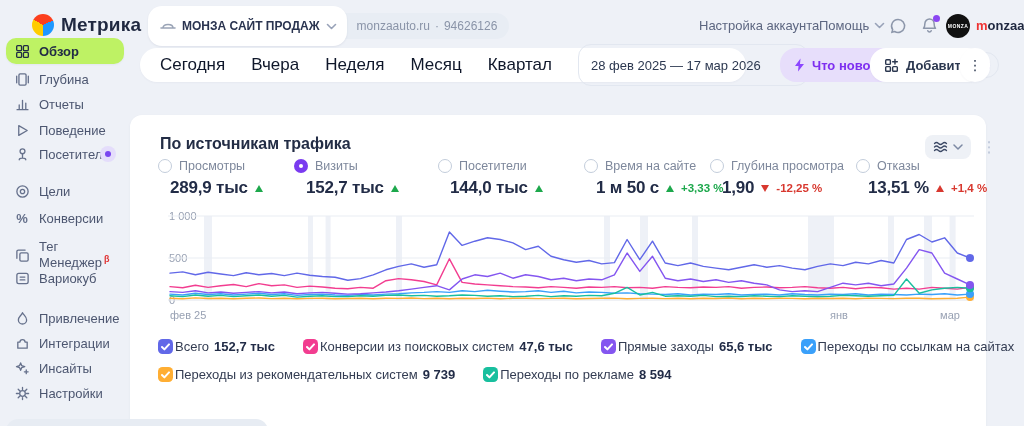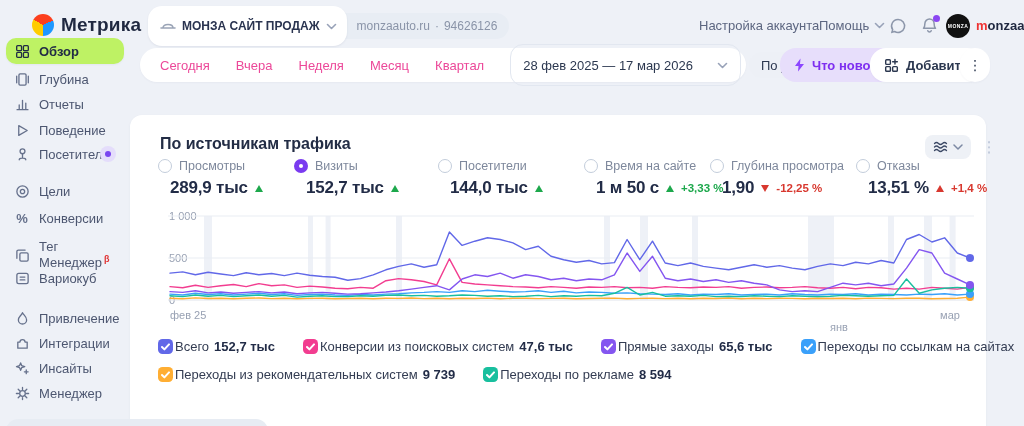--- a/index.html
+++ b/index.html
@@ -36,21 +36,21 @@
   .sb-item.active .sb-ic svg { stroke:#222c45; }
   .sb-pct { font-size:13px; font-weight:700; color:#66718c; }
   .beta { color:#e03131; font-size:9px; font-weight:700; vertical-align:super; margin-left:2px; }
   .dot-badge { position:absolute; right:8px; width:16px; height:16px; border-radius:50%; background:#e4ddfb;
     display:flex; align-items:center; justify-content:center; }
   .dot-badge i { width:6px; height:6px; border-radius:50%; background:#7a46f0; }
 
   
   .toolbar { left:140px; top:48px; width:606px; height:34px; background:#fff; border-radius:17px;
     display:flex; align-items:center; padding:0 6px 0 20px; gap:0; box-shadow:0 1px 2px rgba(40,50,90,.04); }
-  .period-btn { font-size:13px; color:#ec4899; margin-right:26px; cursor:pointer; white-space:nowrap; }
+  .period-btn { font-size:17px; color:#0f172a; margin-right:26px; cursor:pointer; white-space:nowrap; }
   .date-pill { height:42px; border:1px solid #e2e7f0; border-radius:13px; display:flex; align-items:center;
     gap:24px; padding:0 12px; font-size:13px; color:#2c3850; white-space:nowrap; cursor:pointer; }
   .group-pill { height:26px; background:#edf0f6; border-radius:13px; display:flex; align-items:center; gap:8px;
     padding:0 12px; font-size:13px; color:#2c3850; margin-left:8px; white-space:nowrap; cursor:pointer; }
   .sample-pill { height:26px; border:1px solid #e2e7f0; border-radius:13px; display:flex; align-items:center; gap:6px;
     padding:0 8px; margin-left:8px; cursor:pointer; }
   .sample-badge { background:#7d3ff0; color:#fff; font-size:10px; font-weight:700; border-radius:9px; padding:2px 7px; white-space:nowrap; }
   .btn { height:34px; border-radius:16px; display:flex; align-items:center; gap:7px; padding:0 14px;
     font-size:13px; cursor:pointer; white-space:nowrap; }
   .btn-new { left:780px; top:48px; background:#e7defb; color:#7e2ff0; font-weight:700; }
@@ -261,21 +261,21 @@
       </span>
     <span>Инсайты</span>
   </div>
   <div class="sb-item" style="top:344px;">
     <span class="sb-ic">
         <svg width="15" height="15" viewBox="0 0 16 16">
           <circle cx="8" cy="8" r="3"></circle>
           <path d="M8 1.5v2.2M8 12.3v2.2M1.5 8h2.2M12.3 8h2.2M3.4 3.4L5 5M11 11l1.6 1.6M12.6 3.4L11 5M5 11l-1.6 1.6"></path>
         </svg>
       </span>
-    <span>Менеджер</span>
+    <span>Настройки</span>
   </div>
 </div>
 
 <div class="abs toolbar">
   <span class="period-btn">Сегодня</span>
   <span class="period-btn">Вчера</span>
   <span class="period-btn">Неделя</span>
   <span class="period-btn">Месяц</span>
   <span class="period-btn">Квартал</span>
   <span class="date-pill">
@@ -428,21 +428,21 @@
         <polyline points="2.0,77.6 14.7,78.4 27.4,76.8 40.1,78.9 52.8,78.0 65.5,79.3 78.2,78.4 90.9,77.6 103.6,78.9 116.3,78.0 129.0,79.7 141.7,78.9 154.4,78.4 167.1,79.3 179.8,80.1 192.5,79.7 205.2,78.9 217.9,78.0 230.6,76.8 243.3,75.1 256.0,73.4 268.7,71.7 281.4,75.9 294.1,65.0 306.8,60.8 319.5,62.5 332.2,59.1 344.9,64.2 357.6,60.8 370.3,62.5 383.0,65.8 395.7,64.2 408.3,66.7 421.0,65.0 433.7,65.8 446.4,60.8 459.1,39.0 471.8,57.4 484.5,42.3 497.2,64.2 509.9,66.7 522.6,65.0 535.3,67.5 548.0,65.8 560.7,68.4 573.4,66.7 586.1,69.2 598.8,70.9 611.5,75.9 624.2,77.6 636.9,76.8 649.6,77.6 662.3,73.4 675.0,69.2 687.7,70.9 700.4,69.2 713.1,71.7 725.8,70.0 738.5,54.1 751.2,35.6 763.9,39.0 776.6,59.1 789.3,65.0 802.0,70.9" fill="none" stroke="#8456f0" stroke-width="1.4" stroke-linejoin="round" stroke-linecap="round"></polyline>
         <polyline points="2.0,59.1 14.7,57.9 27.4,60.8 40.1,58.3 52.8,60.0 65.5,61.6 78.2,58.7 90.9,60.8 103.6,59.5 116.3,61.6 129.0,59.1 141.7,61.2 154.4,62.5 167.1,63.3 179.8,66.3 192.5,64.6 205.2,60.8 217.9,55.8 230.6,52.4 243.3,49.9 256.0,53.2 268.7,50.7 281.4,18.0 294.1,31.4 306.8,27.2 319.5,23.8 332.2,25.5 344.9,28.9 357.6,35.6 370.3,32.2 383.0,42.3 395.7,45.7 408.3,48.2 421.0,46.5 433.7,49.9 446.4,48.6 459.1,25.5 471.8,45.7 484.5,27.2 497.2,49.0 509.9,51.6 522.6,49.0 535.3,52.4 548.0,54.1 560.7,55.8 573.4,53.2 586.1,50.7 598.8,53.2 611.5,51.6 624.2,54.1 636.9,55.8 649.6,52.4 662.3,49.9 675.0,51.6 687.7,48.2 700.4,49.9 713.1,46.5 725.8,49.0 738.5,25.5 751.2,20.5 763.9,28.0 776.6,23.8 789.3,39.0 802.0,44.0" fill="none" stroke="#6168e8" stroke-width="1.4" stroke-linejoin="round" stroke-linecap="round"></polyline>
         <circle cx="802" cy="83.06" r="4" fill="#ffae33"></circle>
         <circle cx="802" cy="80.11999999999999" r="4" fill="#3aa0fa"></circle>
         <circle cx="802" cy="73.39999999999999" r="4" fill="#f23d90"></circle>
         <circle cx="802" cy="74.24" r="4" fill="#18bf9e"></circle>
         <circle cx="802" cy="70.88000000000001" r="4" fill="#8456f0"></circle>
         <circle cx="802" cy="44" r="4" fill="#6168e8"></circle>
       </svg>
     <div class="x-tick" style="left:40px;">фев 25</div>
-    <div class="x-tick" style="left:694px; width:30px; text-align:center;margin-top:12px;">янв</div>
+    <div class="x-tick" style="left:694px; width:30px; text-align:center;">янв</div>
     <div class="x-tick" style="left:804px; width:32px; text-align:center;">мар</div>
   </div>
 
   <div class="legend" style="top:224px;">
     <span class="lg-item">
       <span class="lg-check" style="background:#6168e8;">
           <svg width="9" height="8" viewBox="0 0 9 8">
             <polyline points="1,4 3.4,6.4 8,1.4"></polyline>
           </svg>
         </span>

